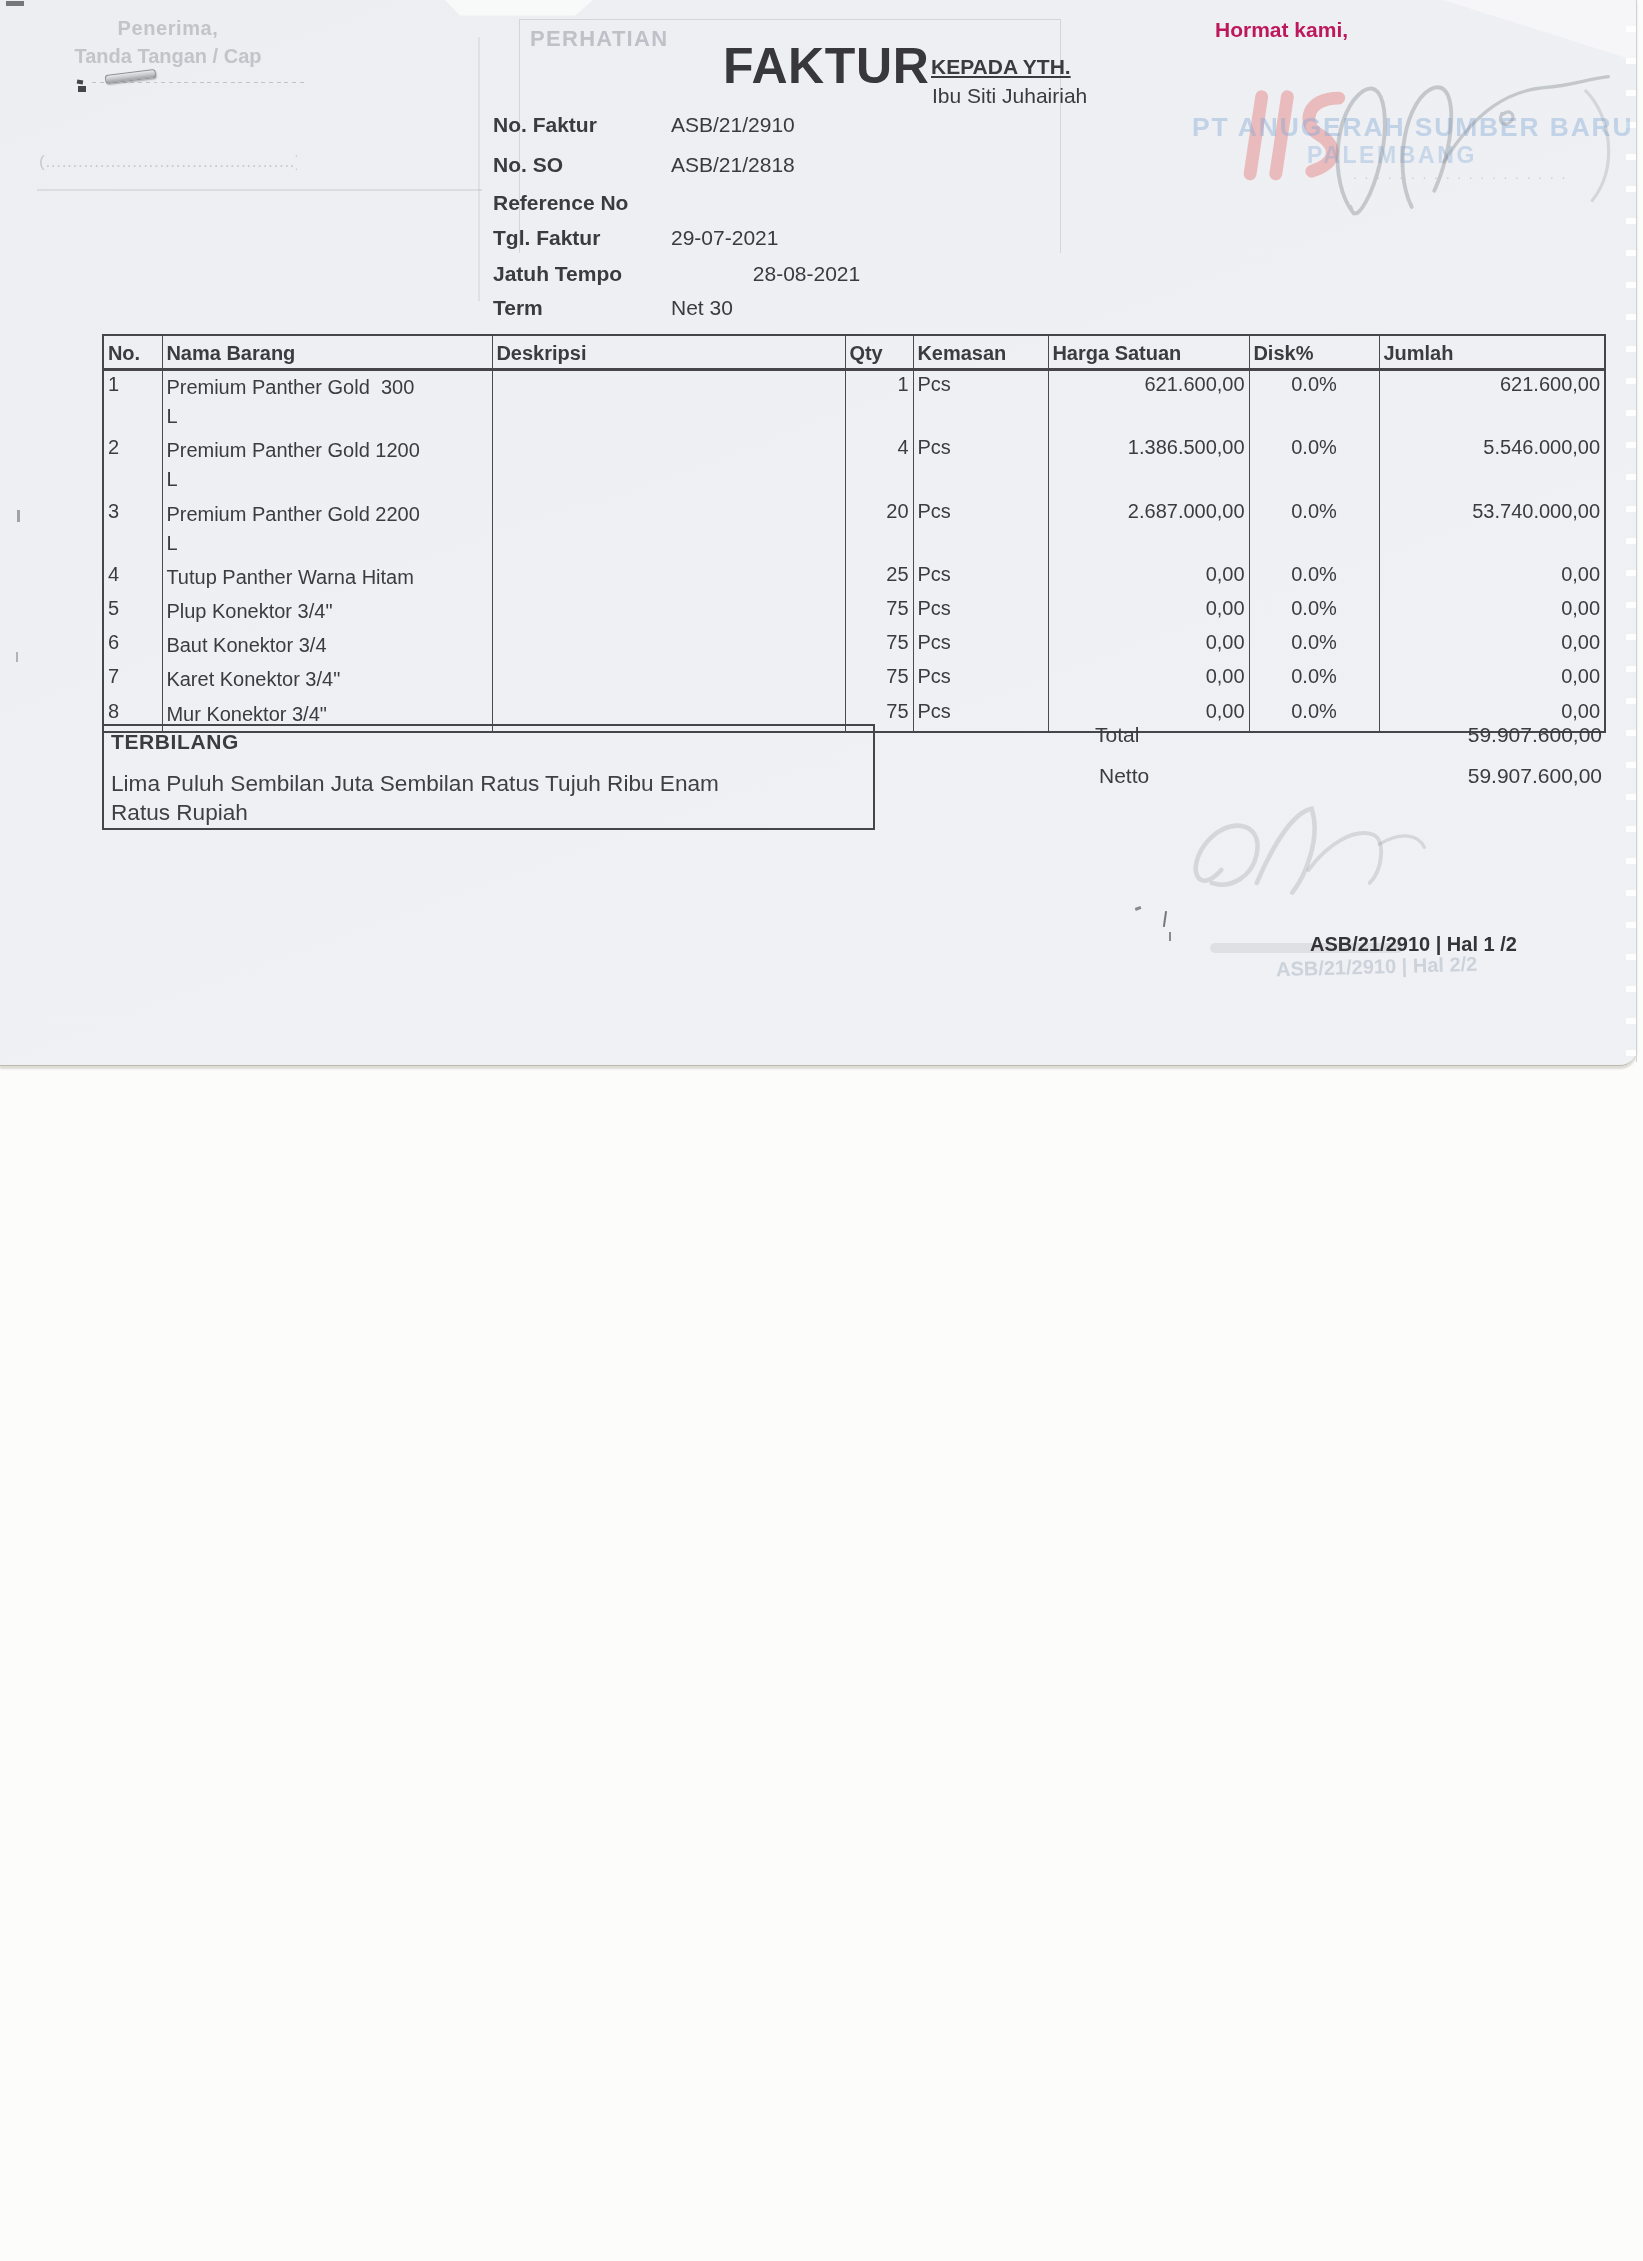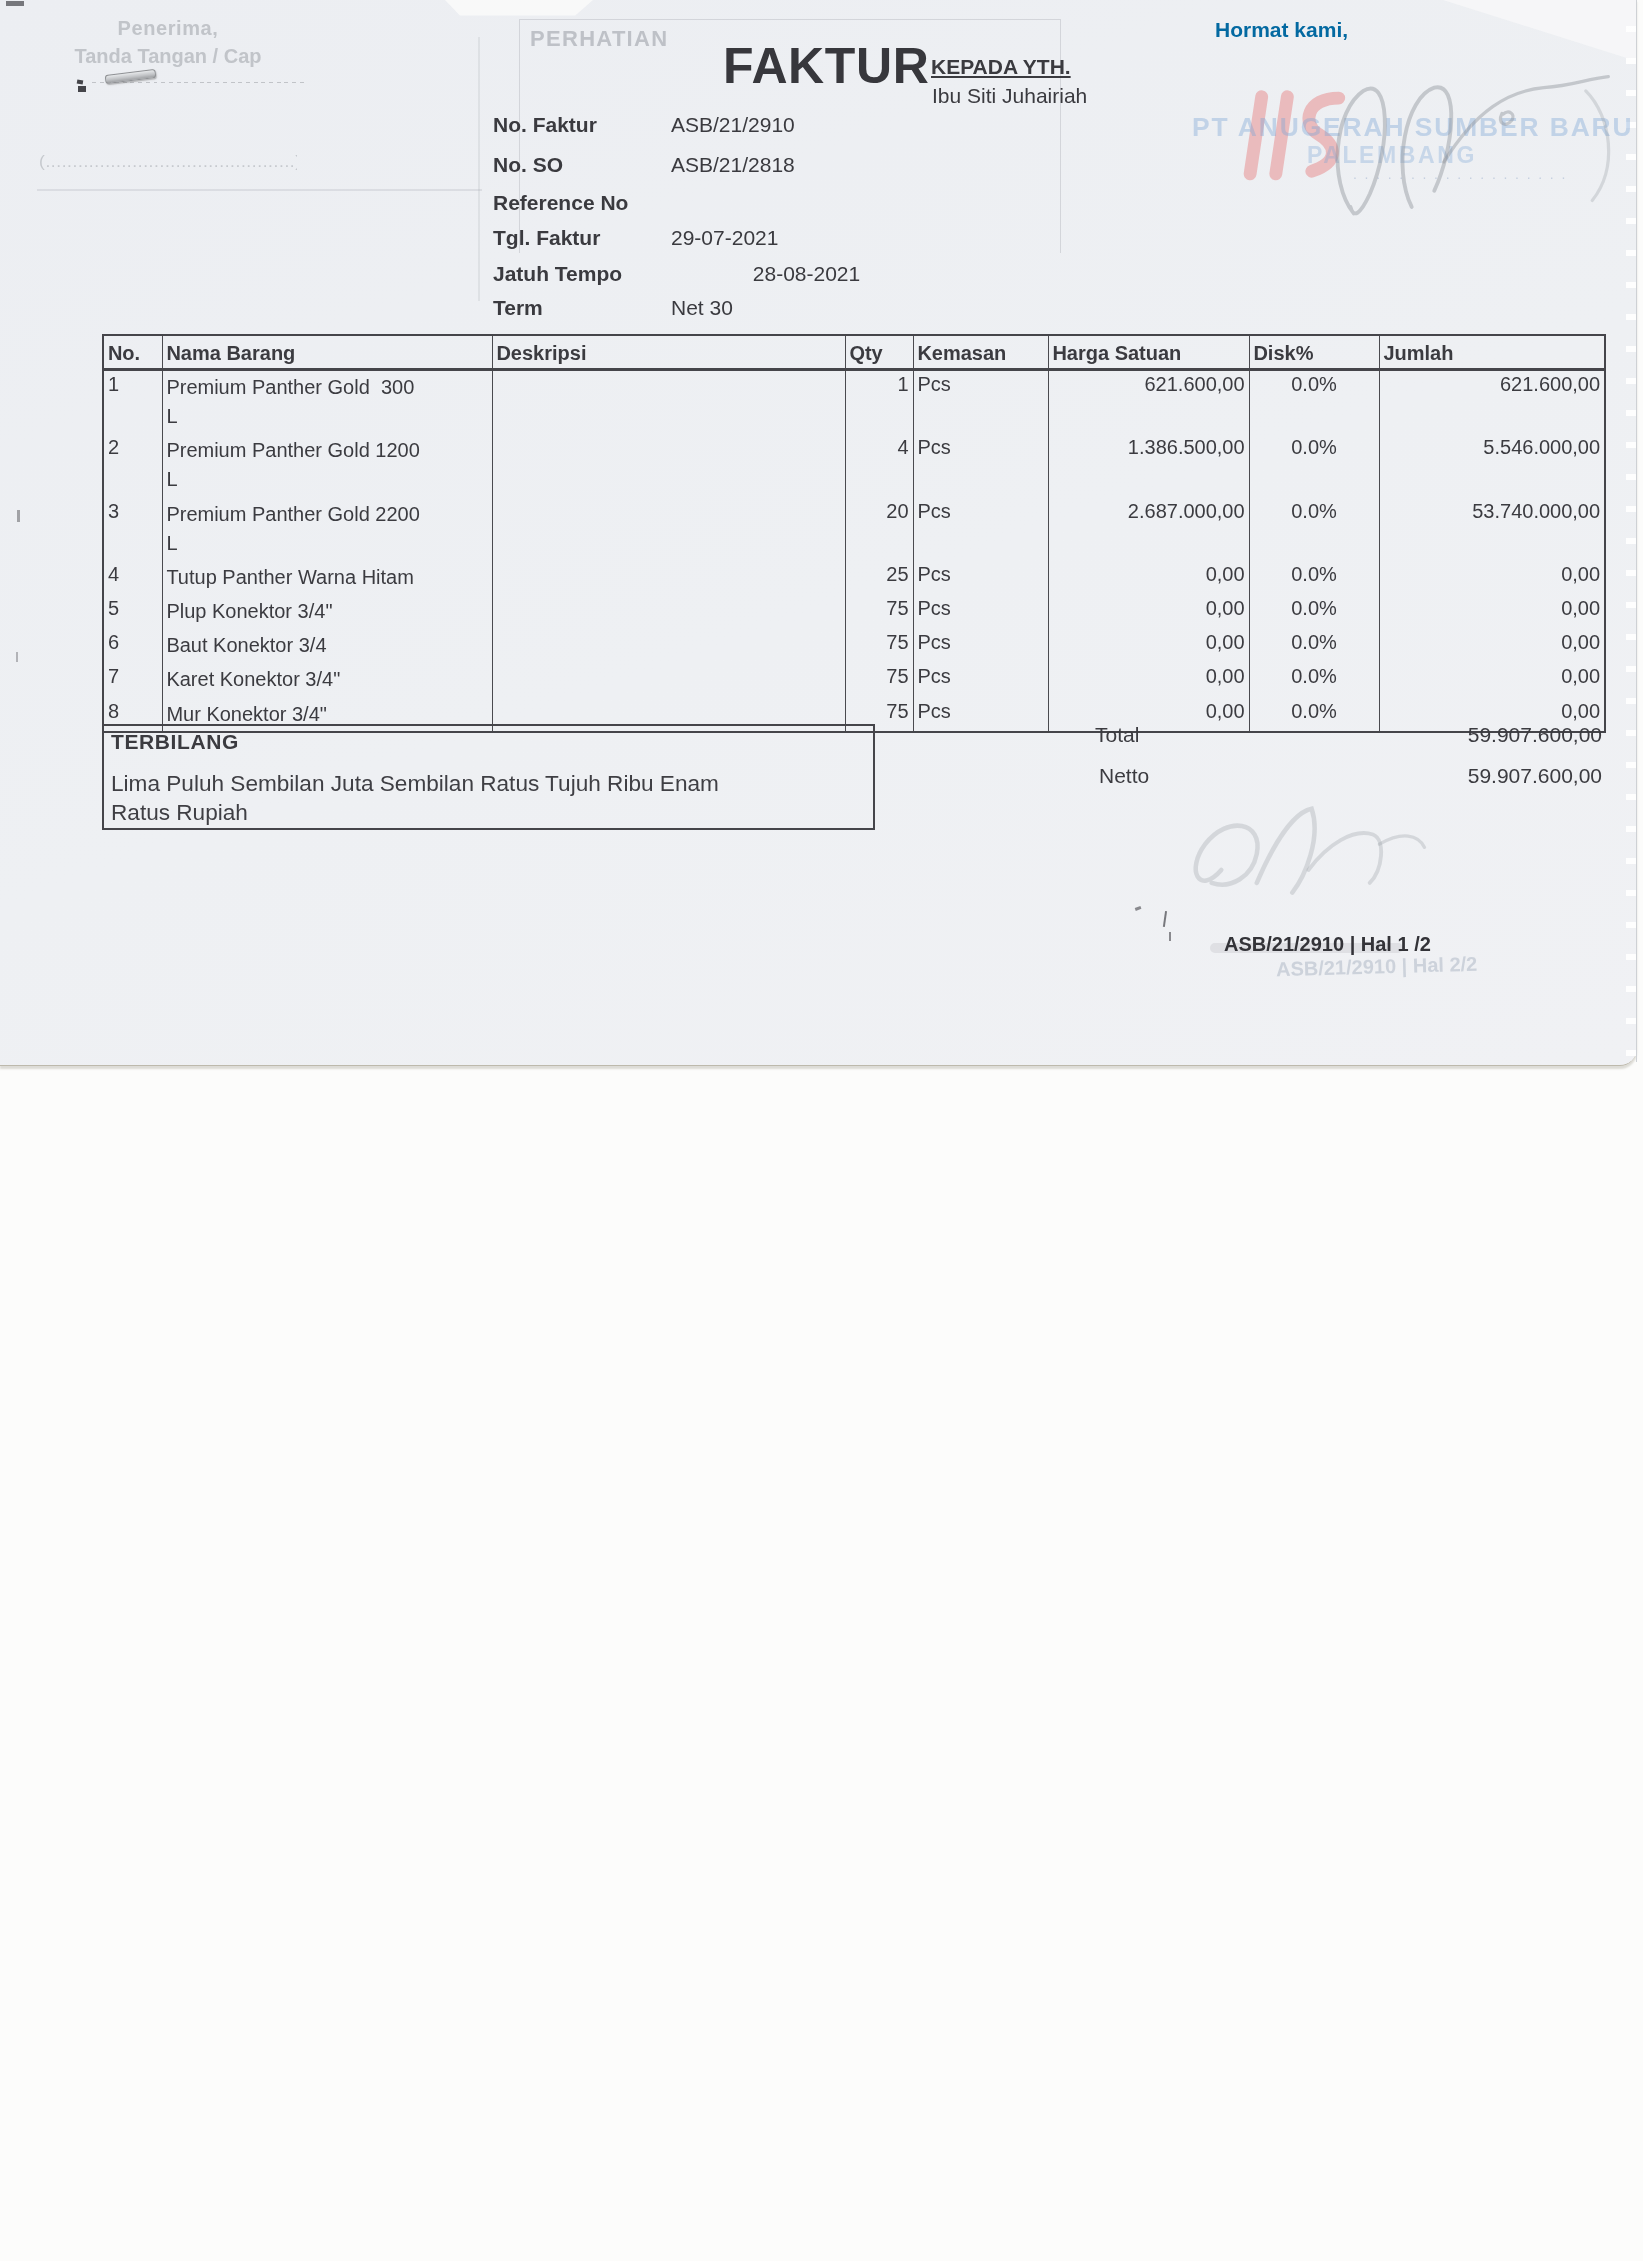--- a/index.html
+++ b/index.html
@@ -36,21 +36,21 @@
   .ghost{color:#c1c4c9;}
   .ghost-center{text-align:center;}
   .penerima1{left:55px;top:17px;width:226px;font-size:20px;font-weight:bold;letter-spacing:0.6px;}
   .penerima2{left:55px;top:45px;width:226px;font-size:20px;font-weight:bold;}
   .dotted-line{left:39px;top:151px;width:258px;font-size:17.4px;letter-spacing:0.6px;color:#c6c9ce;white-space:nowrap;overflow:hidden;}
   .perhatian-box{
     left:519px;top:19.3px;width:540px;height:233px;
     border:1.3px solid rgba(168,171,178,.38);border-bottom:none;
   }
   .perhatian{left:530px;top:26px;font-size:22px;font-weight:bold;letter-spacing:1.3px;color:#bec1c7;}
-  .hormat{left:1215px;top:18px;font-size:21px;font-weight:bold;color:#0369a1;}
+  .hormat{left:1215px;top:18px;font-size:21px;font-weight:bold;color:#be185d;}
   .bleed-line-h{left:37px;top:189px;width:445px;height:1.9px;background:rgba(155,160,168,.22);}
   .bleed-line-v{left:478px;top:37px;width:1.9px;height:264px;background:rgba(155,160,168,.18);}
   .stamp-co{
     left:1192px;top:112px;width:400px;text-align:center;
     font-size:26.4px;font-weight:bold;letter-spacing:1.9px;
     color:rgba(122,163,214,.38);white-space:nowrap;
   }
   .stamp-city{
     left:1192px;top:142px;width:400px;text-align:center;
     font-size:23px;font-weight:bold;letter-spacing:2.6px;
@@ -99,21 +99,21 @@
     left:102px;top:724px;width:769px;height:102px;
     border:2.6px solid #45454a;
   }
   .terbilang-label{left:111px;top:730px;font-size:21px;font-weight:600;color:#3b3b40;letter-spacing:0.6px;}
   .terbilang-l1{left:111px;top:771px;font-size:22.6px;color:#3f3f44;}
   .terbilang-l2{left:111px;top:800px;font-size:22.6px;color:#3f3f44;}
   .total-label{left:1095px;top:723px;font-size:21px;color:#3b3b40;}
   .netto-label{left:1099px;top:764px;font-size:21px;color:#3b3b40;}
   .total-value{left:1289px;top:723px;width:313px;text-align:right;font-size:21px;color:#3b3b40;}
   .netto-value{left:1289px;top:764px;width:313px;text-align:right;font-size:21px;color:#3b3b40;}
-  .page-ref{left:1224px;top:933px;width:379px;text-align:left;font-size:20px;font-weight:bold;color:#333338;}
+  .page-ref{left:1224px;top:933px;width:379px;text-align:center;font-size:20px;font-weight:bold;color:#333338;}
   
   .staple{
     left:105px;top:72px;width:49px;height:7px;
     background:linear-gradient(180deg,#e6e8ea 0%,#c3c5c8 55%,#9fa1a4 100%);
     border:0.6px solid #8e9093;border-radius:3.2px;
     transform:rotate(-7deg);
     box-shadow:0.6px 1.3px 1.3px rgba(120,120,120,.5);
   }
   .staple-line{left:92px;top:82px;width:213px;height:1.3px;
     background:repeating-linear-gradient(90deg,rgba(150,153,158,.5) 0 3.9px,transparent 3.9px 7.7px);}

